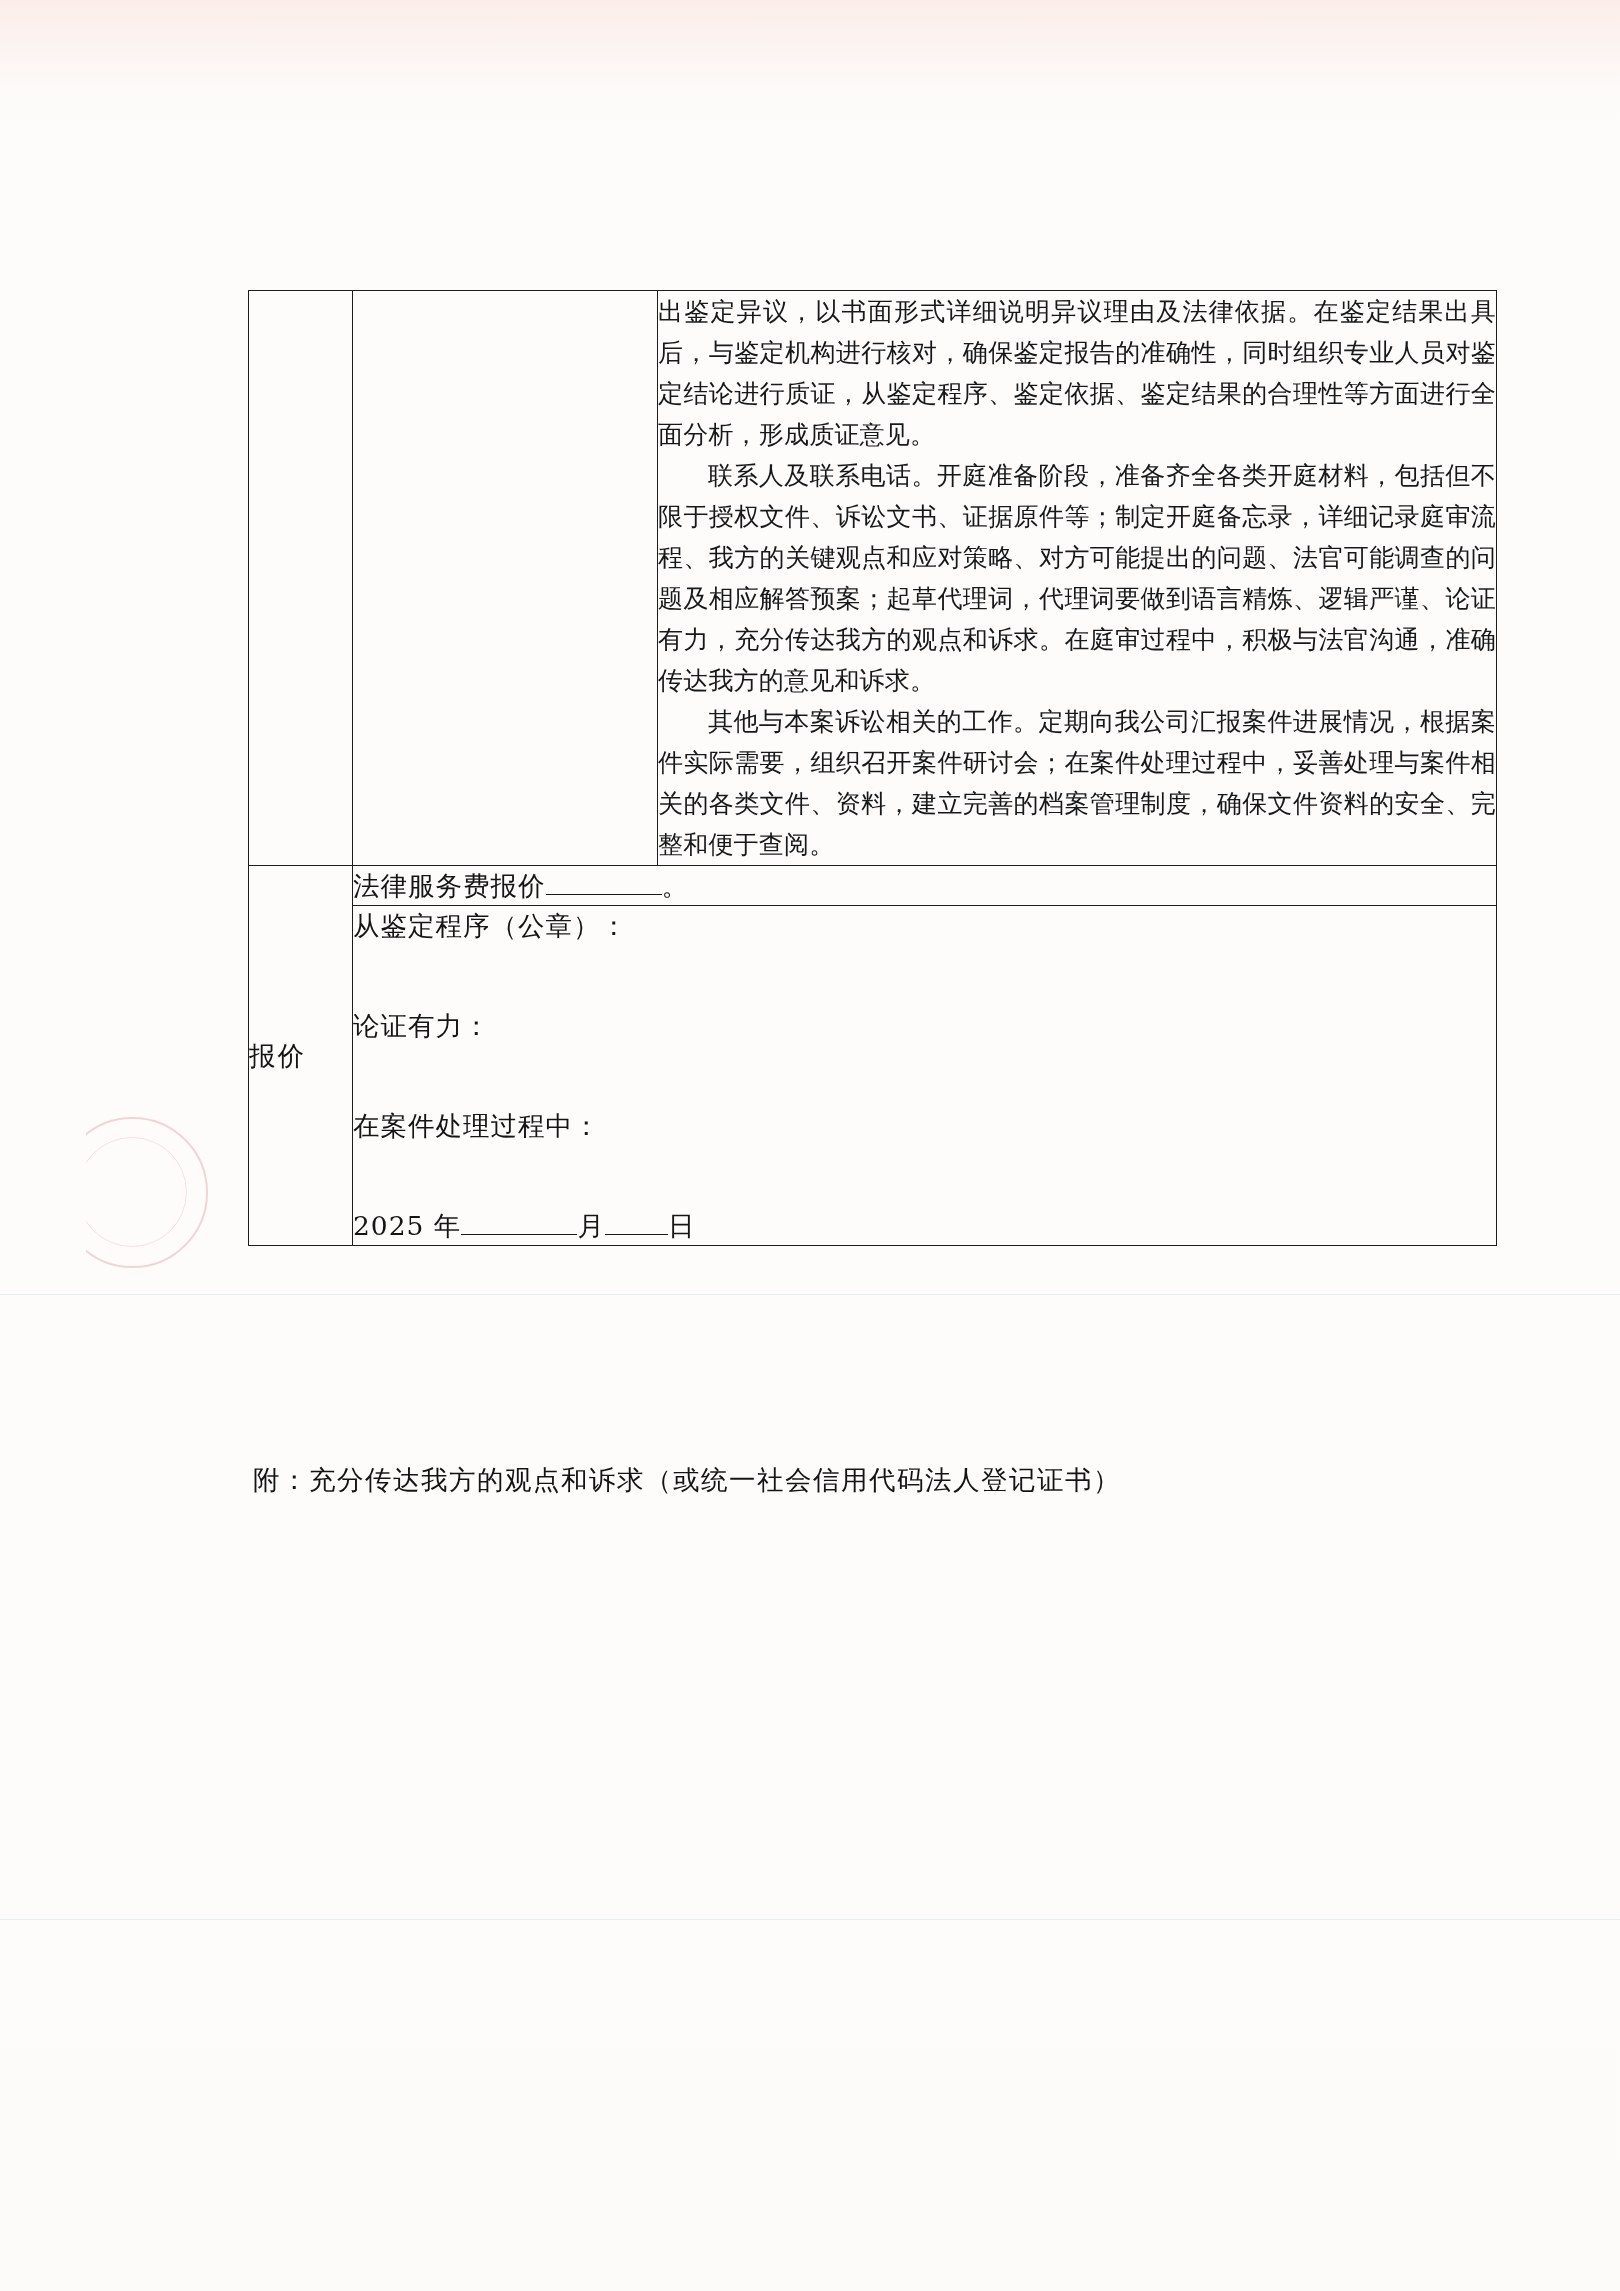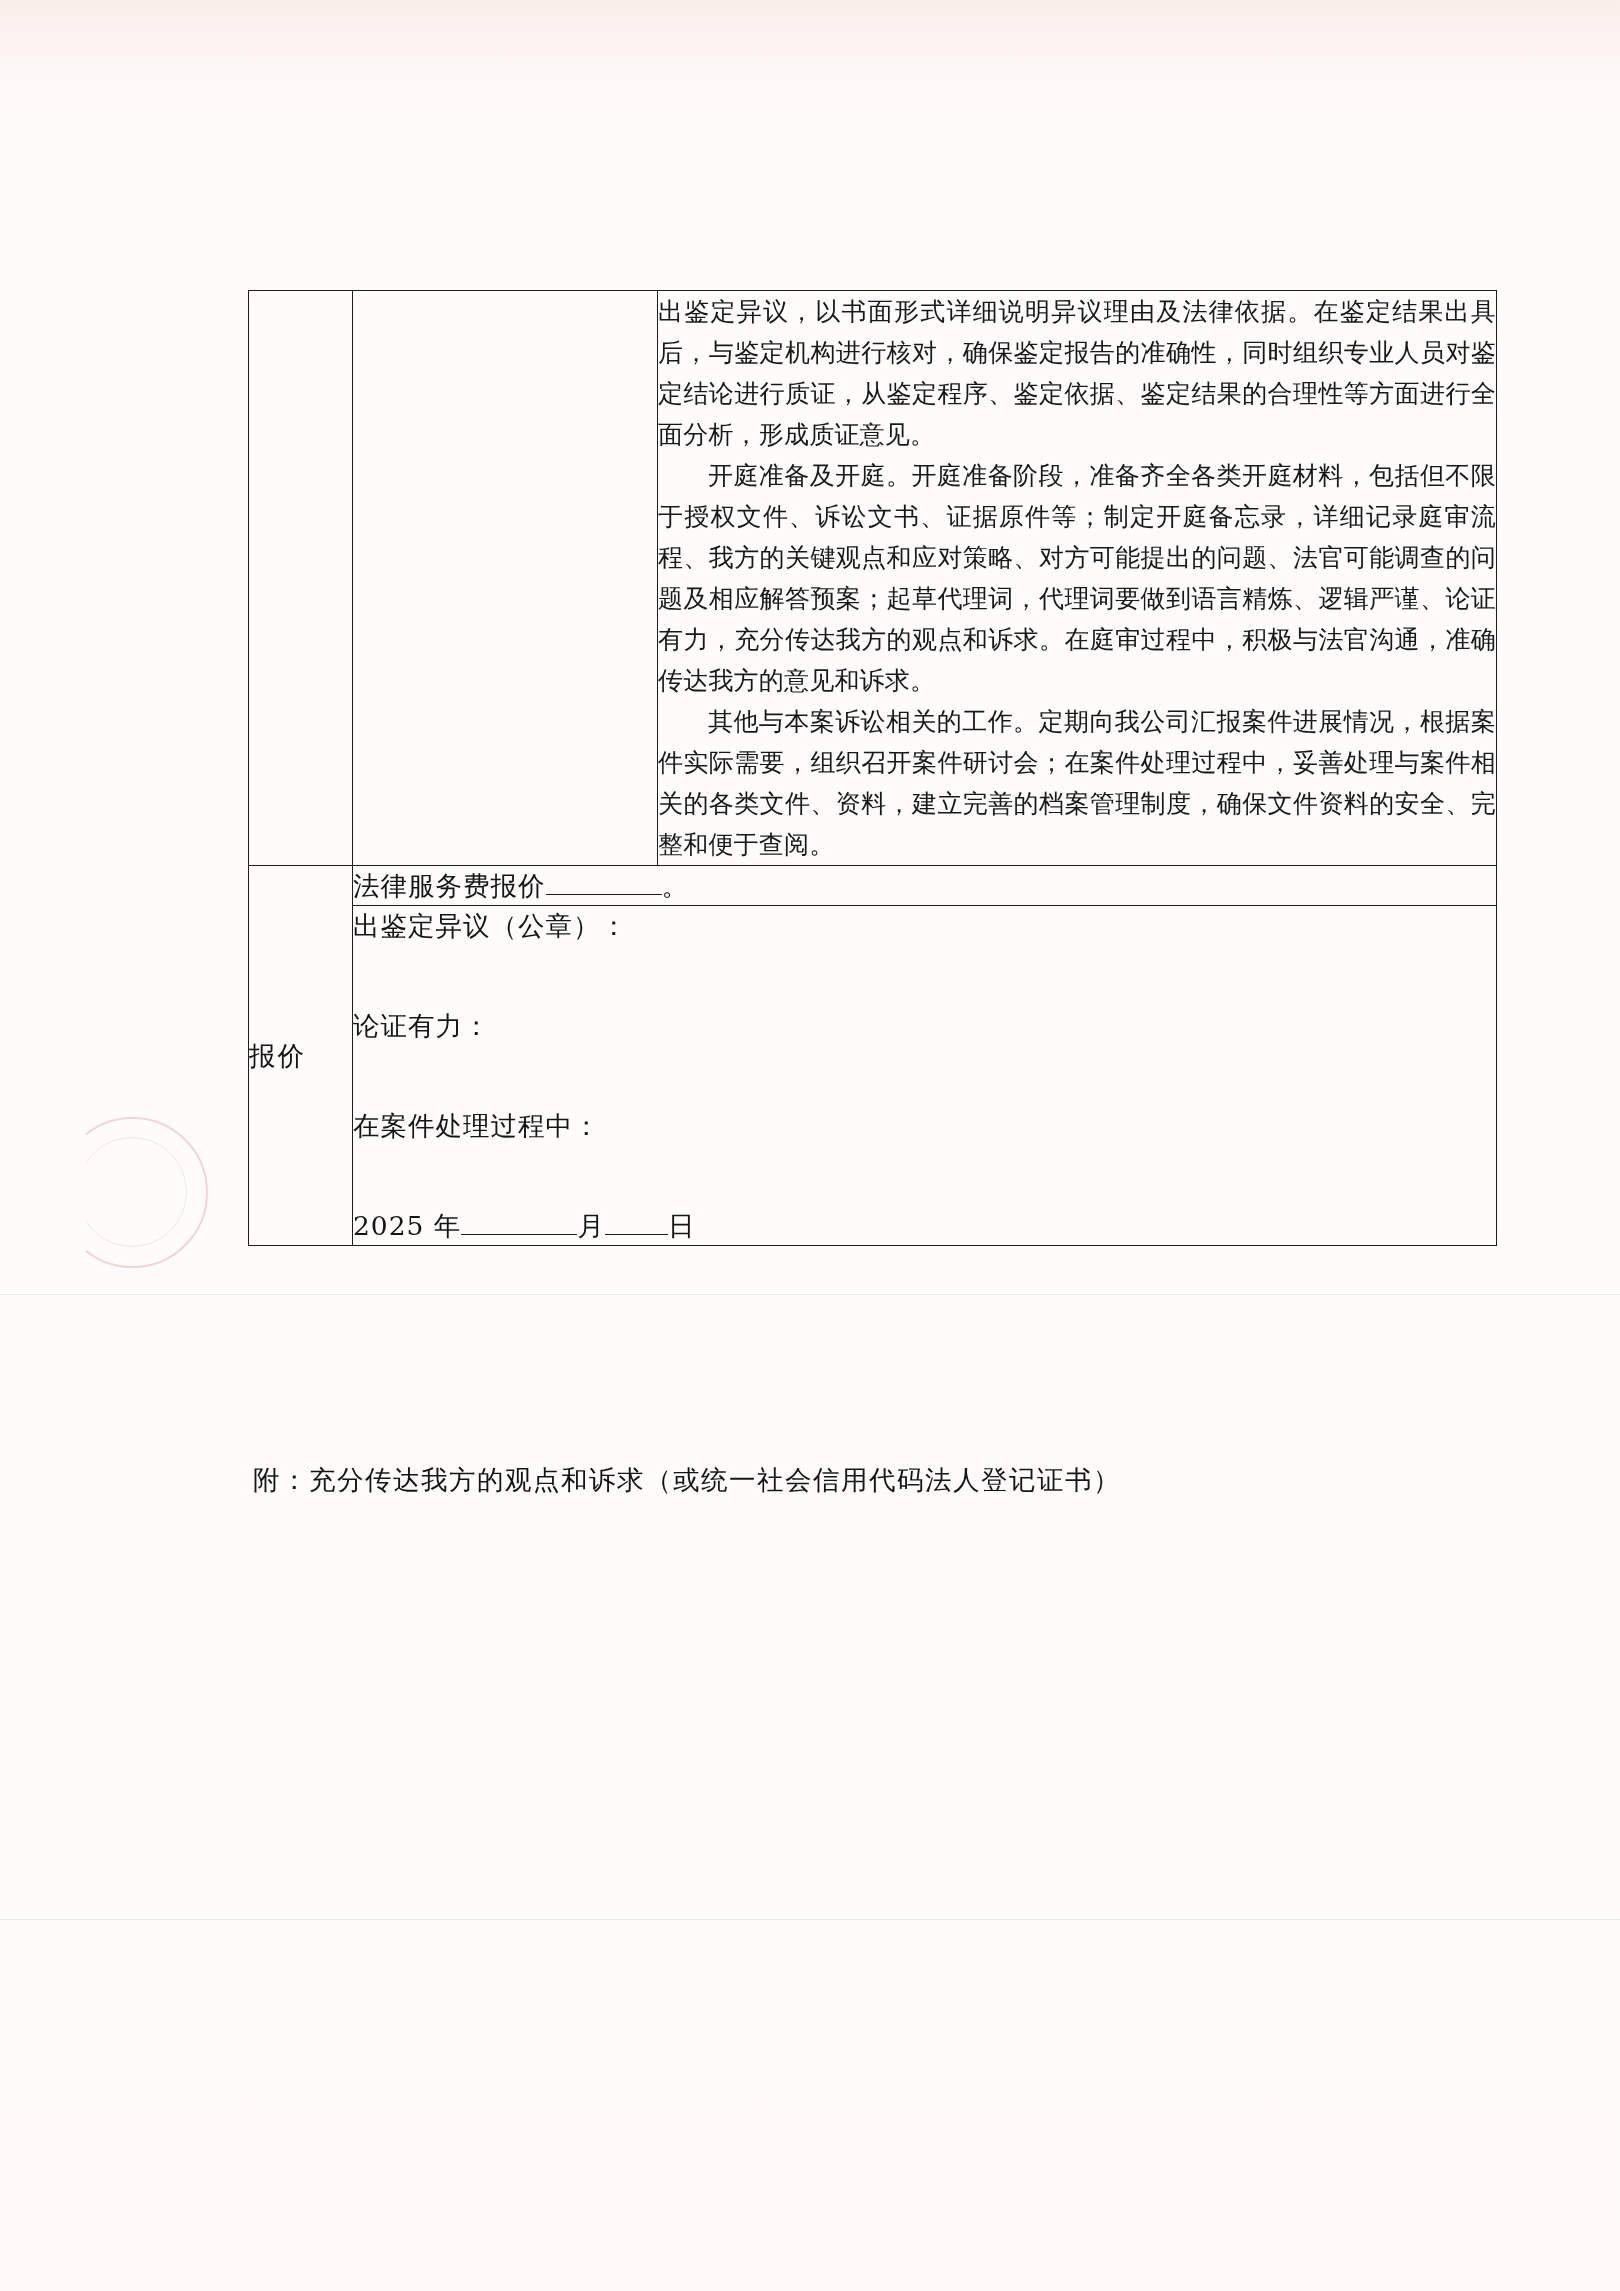--- a/index.html
+++ b/index.html
@@ -154,37 +154,37 @@
 <div class="seal"></div>
 <div class="seal-mask"></div>
 
 <table class="doc-table">
   <tbody>
       <tr>
     <td class="col-a"></td>
     <td class="col-b"></td>
     <td class="col-c cell-text">
       <p>出鉴定异议，以书面形式详细说明异议理由及法律依据。在鉴定结果出具后，与鉴定机构进行核对，确保鉴定报告的准确性，同时组织专业人员对鉴定结论进行质证，从鉴定程序、鉴定依据、鉴定结果的合理性等方面进行全面分析，形成质证意见。</p>
-      <p class="indent2">开庭准备及开庭。开庭准备阶段，准备齐全各类开庭材料，包括但不限于授权文件、诉讼文书、证据原件等；制定开庭备忘录，详细记录庭审流程、我方的关键观点和应对策略、对方可能提出的问题、法官可能调查的问题及相应解答预案；起草代理词，代理词要做到语言精炼、逻辑严谨、论证有力，充分传达我方的观点和诉求。在庭审过程中，积极与法官沟通，准确传达我方的意见和诉求。</p>
+      <p class="indent2">联系人及联系电话。开庭准备阶段，准备齐全各类开庭材料，包括但不限于授权文件、诉讼文书、证据原件等；制定开庭备忘录，详细记录庭审流程、我方的关键观点和应对策略、对方可能提出的问题、法官可能调查的问题及相应解答预案；起草代理词，代理词要做到语言精炼、逻辑严谨、论证有力，充分传达我方的观点和诉求。在庭审过程中，积极与法官沟通，准确传达我方的意见和诉求。</p>
       <p class="indent2">其他与本案诉讼相关的工作。定期向我公司汇报案件进展情况，根据案件实际需要，组织召开案件研讨会；在案件处理过程中，妥善处理与案件相关的各类文件、资料，建立完善的档案管理制度，确保文件资料的安全、完整和便于查阅。</p>
     </td>
   </tr>
   <tr>
     <td class="col-a label-vcenter">报价</td>
     <td class="col-b" colspan="2" style="padding:0">
       <table style="width:100%;border-collapse:collapse;table-layout:fixed;">
         <tbody>
               <tr>
           <td style="border:none;border-bottom:1.5px solid #1d1d1d;" class="quote-row-text">
             <span>法律服务费报价</span><span class="uline u-short"></span><span>。</span>
           </td>
         </tr>
         <tr>
           <td style="border:none;" class="sign-block">
-            <div>出鉴定异议（公章）：</div>
+            <div>从鉴定程序（公章）：</div>
             <div>论证有力：</div>
             <div>在案件处理过程中：</div>
             <div>
               <span>2025 年</span><span class="uline u-short"></span><span>月</span><span class="uline u-tiny"></span><span>日</span>
             </div>
           </td>
         </tr>
       </tbody>
           </table>
     </td>

